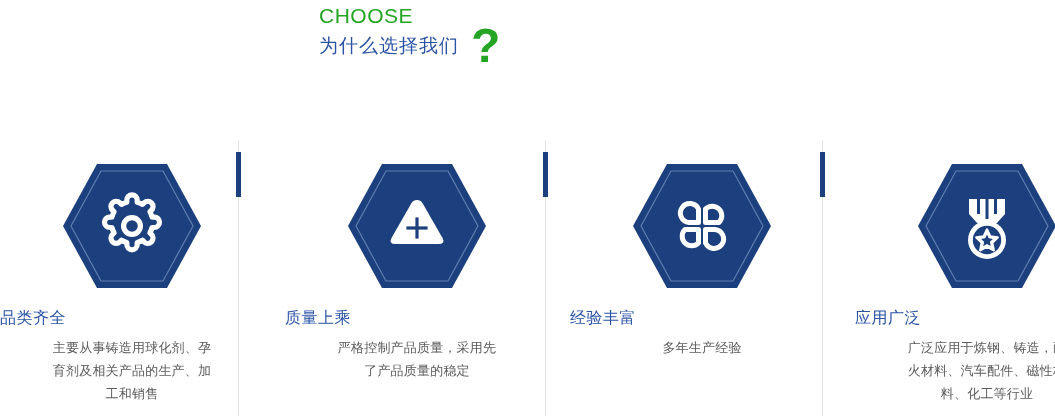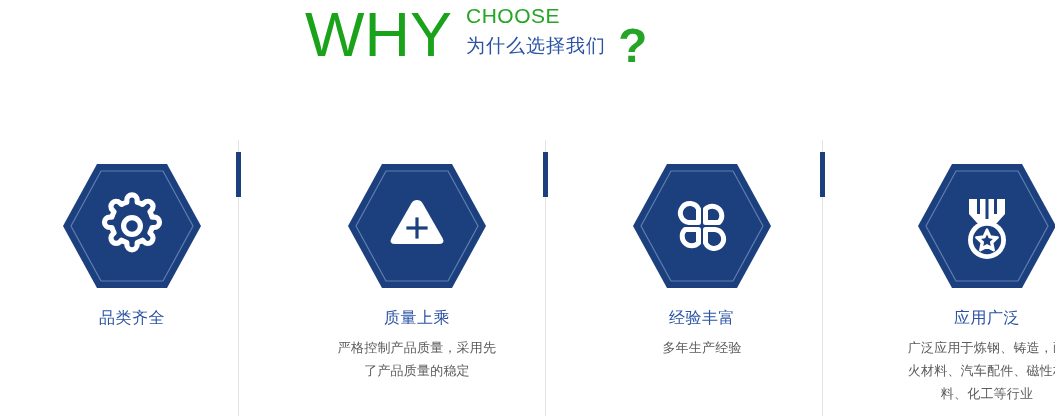--- a/index.html
+++ b/index.html
@@ -98,21 +98,21 @@
     width: 140px;
     height: 128px;
   }
   .hex-wrap svg { display: block; }
 
   .col-title {
     position: absolute;
     left: 0;
     top: 168px;
     width: 264px;
-    text-align: center;
+    text-align: left;
     font-size: 16px;
     line-height: 20px;
     color: #2a53a4;
     font-weight: 400;
     letter-spacing: 0.5px;
   }
   .col-desc {
     position: absolute;
     left: 10px;
     top: 196px;
@@ -143,21 +143,20 @@
   }
   #div0 { left: 238px; }
   #div1 { left: 545px; }
   #div2 { left: 822px; }
 </style>
 </head>
 <body>
 
 <div id="heading">
   <div id="heading-inner">
-    <span id="why-word">WHY</span>
     <span id="heading-stack">
       <span id="choose-word">CHOOSE</span>
       <span id="cn-title">为什么选择我们</span>
     </span>
     <span id="qmark">?</span>
   </div>
 </div>
 
 <div id="columns">
 
@@ -176,20 +175,25 @@
       <svg width="140" height="128" viewBox="0 0 140 128">
         <polygon points="35,2 105,2 139,64 105,126 35,126 1,64" fill="#1c3f7e"></polygon>
         <polygon points="39,9 101,9 131,64 101,119 39,119 9,64" fill="none" stroke="#6b8ab8" stroke-width="1.2" opacity="0.85"></polygon>
         <g transform="translate(70,64)" fill="none" stroke="#ffffff" stroke-width="5.2" stroke-linejoin="round">
           <path d="M -5.2,-26 a 5.2,5.2 0 0 1 10.4,0 l 0,2.2 a 21,21 0 0 1 5.3,2.2 l 1.6,-1.6 a 5.2,5.2 0 0 1 7.4,7.4 l -1.6,1.6 a 21,21 0 0 1 2.2,5.3 l 2.2,0 a 5.2,5.2 0 0 1 0,10.4 l -2.2,0 a 21,21 0 0 1 -2.2,5.3 l 1.6,1.6 a 5.2,5.2 0 0 1 -7.4,7.4 l -1.6,-1.6 a 21,21 0 0 1 -5.3,2.2 l 0,2.2 a 5.2,5.2 0 0 1 -10.4,0 l 0,-2.2 a 21,21 0 0 1 -5.3,-2.2 l -1.6,1.6 a 5.2,5.2 0 0 1 -7.4,-7.4 l 1.6,-1.6 a 21,21 0 0 1 -2.2,-5.3 l -2.2,0 a 5.2,5.2 0 0 1 0,-10.4 l 2.2,0 a 21,21 0 0 1 2.2,-5.3 l -1.6,-1.6 a 5.2,5.2 0 0 1 7.4,-7.4 l 1.6,1.6 a 21,21 0 0 1 5.3,-2.2 z"></path>
           <circle cx="0" cy="0" r="8.4"></circle>
         </g>
       </svg>
     </div>
     <div class="col-title">品类齐全</div>
+    <div class="col-desc">
+      <div>主要从事铸造用球化剂、孕</div>
+      <div>育剂及相关产品的生产、加</div>
+      <div>工和销售</div>
+    </div>
   </div>
 
   <div class="col c1">
     <div class="hex-wrap">
       <svg width="140" height="128" viewBox="0 0 140 128">
         <polygon points="35,2 105,2 139,64 105,126 35,126 1,64" fill="#1c3f7e"></polygon>
         <polygon points="39,9 101,9 131,64 101,119 39,119 9,64" fill="none" stroke="#6b8ab8" stroke-width="1.2" opacity="0.85"></polygon>
         <path d="M 70,38 L 70,38 Q 73.5,38 75.6,41.2 L 95.5,76 Q 98.5,82 91.6,82 L 48.4,82 Q 41.5,82 44.5,76 L 64.4,41.2 Q 66.5,38 70,38 Z" fill="#ffffff"></path>
         <g stroke="#1c3f7e" stroke-width="3.2" stroke-linecap="square">
           <line x1="70" y1="57" x2="70" y2="75"></line>

